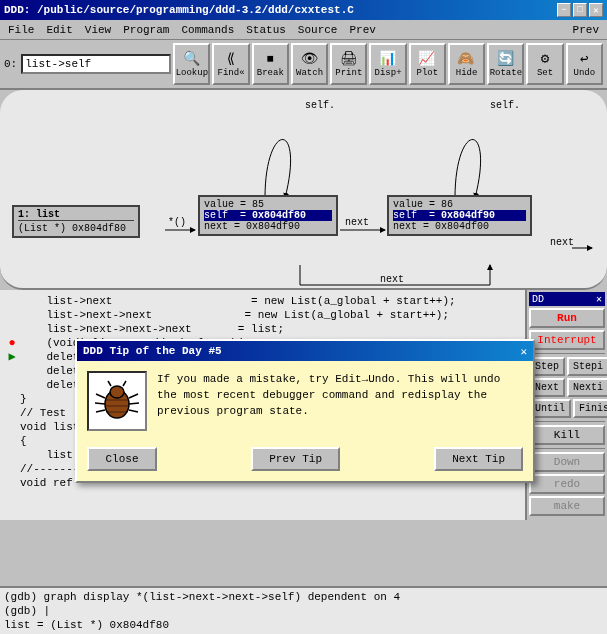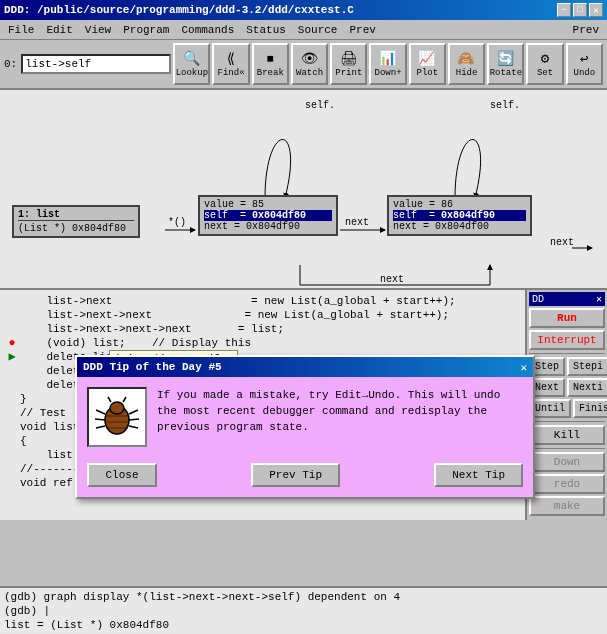--- a/index.html
+++ b/index.html
@@ -198,24 +198,24 @@
     .rpanel-sep {
       height: 1px;
       background: #808080;
       margin: 1px 0;
     }
     .rpanel-btn-grayed { color: #808080; }
 
     
     .dialog-overlay {
       position: absolute;
-      top: 355px;
+      top: 339px;
       left: 75px;
       width: 460px;
-      background: #f0abfc;
+      background: #fef9c3;
       border: 2px solid;
       border-color: #ffffff #808080 #808080 #ffffff;
       z-index: 100;
       box-shadow: 3px 3px 6px rgba(0,0,0,0.4);
     }
     .dialog-title {
       background: linear-gradient(to right, #000080, #1084d0);
       color: white;
       padding: 2px 6px;
       display: flex;
@@ -326,21 +326,21 @@
   <div class="toolbar-btn">
     <span class="toolbar-btn-icon">👁</span>
     <span class="toolbar-btn-label">Watch</span>
   </div>
   <div class="toolbar-btn">
     <span class="toolbar-btn-icon">🖨</span>
     <span class="toolbar-btn-label">Print</span>
   </div>
   <div class="toolbar-btn">
     <span class="toolbar-btn-icon">📊</span>
-    <span class="toolbar-btn-label">Down+</span>
+    <span class="toolbar-btn-label">Disp+</span>
   </div>
   <div class="toolbar-btn">
     <span class="toolbar-btn-icon">📈</span>
     <span class="toolbar-btn-label">Plot</span>
   </div>
   <div class="toolbar-btn">
     <span class="toolbar-btn-icon">🙈</span>
     <span class="toolbar-btn-label">Hide</span>
   </div>
   <div class="toolbar-btn">
@@ -350,21 +350,21 @@
   <div class="toolbar-btn">
     <span class="toolbar-btn-icon">⚙</span>
     <span class="toolbar-btn-label">Set</span>
   </div>
   <div class="toolbar-btn">
     <span class="toolbar-btn-icon">↩</span>
     <span class="toolbar-btn-label">Undo</span>
   </div>
 </div>
 
-<div class="graph-area" style="position:relative;">
+<div class="graph-area" style="position:relative;border-radius:23px;">
   <svg class="arrows">
 
     <text x="305" y="18" font-size="10" font-family="Courier New">self.</text>
     <text x="490" y="18" font-size="10" font-family="Courier New">self.</text>
 
     <line x1="165" y1="140" x2="195" y2="140" stroke="black" stroke-width="1" marker-end="url(#arrow)"></line>
     <text x="168" y="135" font-size="10" font-family="Courier New">*()</text>
 
     <line x1="340" y1="140" x2="385" y2="140" stroke="black" stroke-width="1" marker-end="url(#arrow)"></line>
     <text x="345" y="135" font-size="10" font-family="Courier New">next</text>

